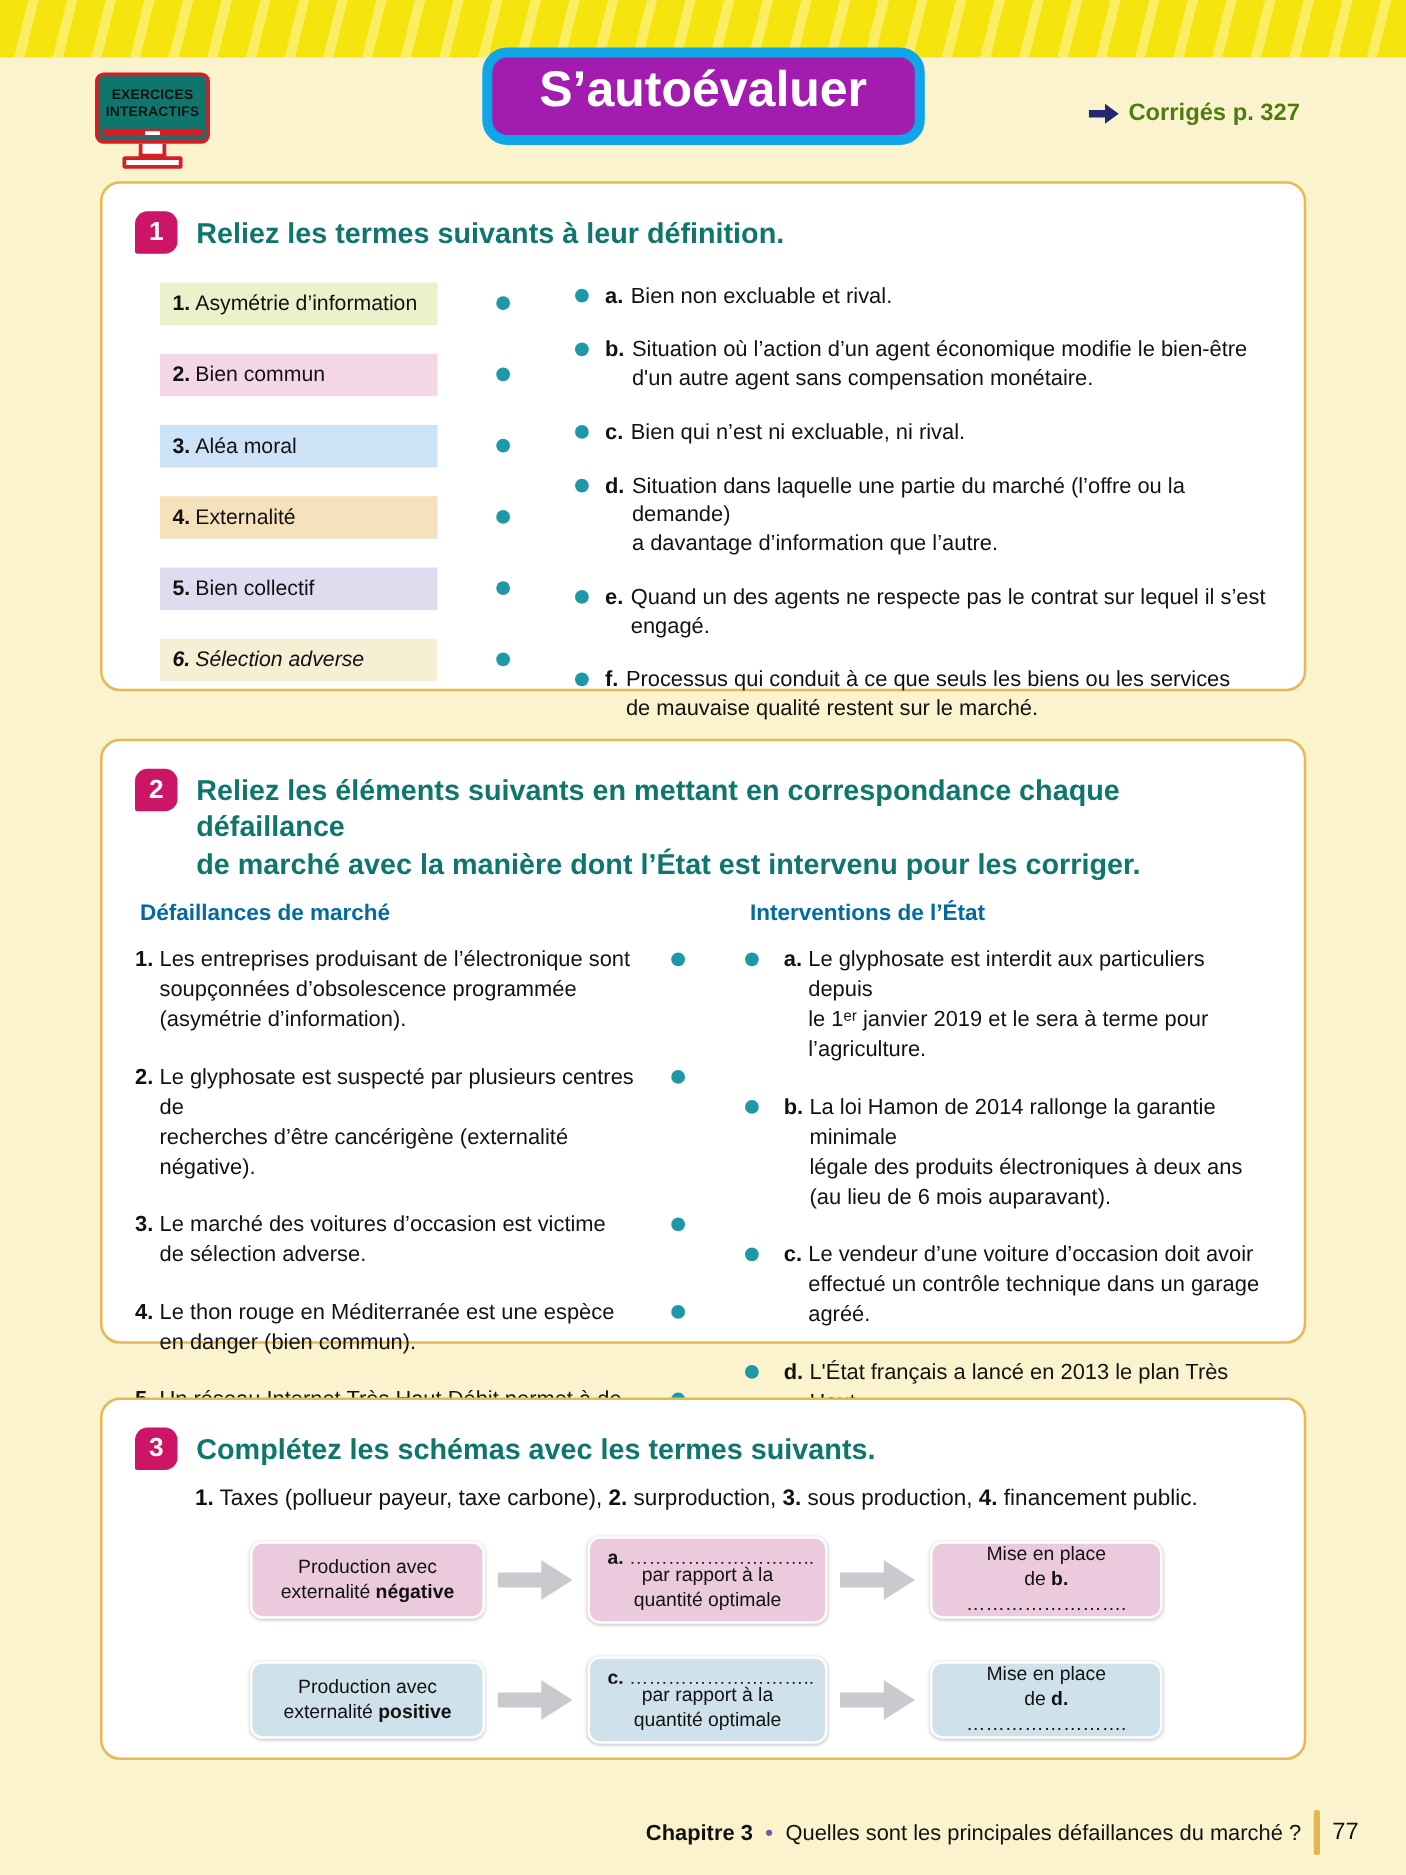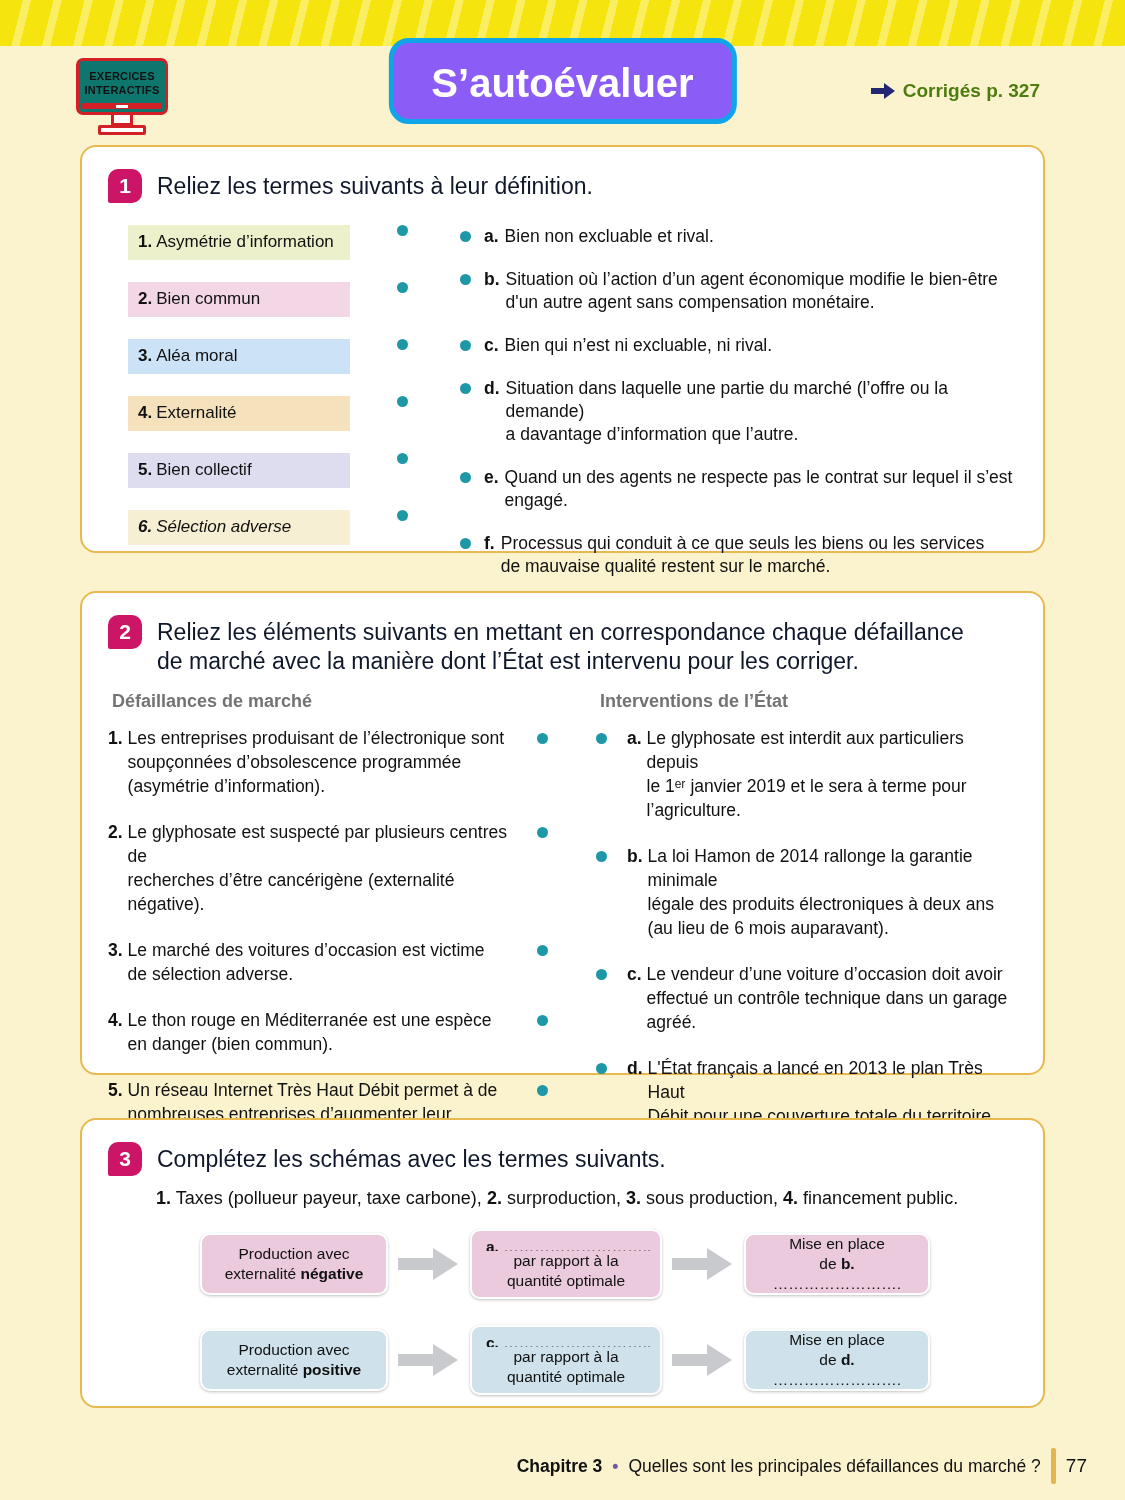--- a/index.html
+++ b/index.html
@@ -5,22 +5,22 @@
   html,body{margin:0;padding:0;}
   body{font-family:"Liberation Sans",sans-serif;background:#e8e8e8;}
   .page{position:relative;width:1125px;height:1500px;background:#FBF3CD;overflow:hidden;margin:0 auto;}
 
   
   .stripes{position:absolute;top:0;left:0;width:100%;height:46px;
     background:repeating-linear-gradient(104deg,#F6E40E 0 22px,#FAEF63 22px 30px);}
 
   
   .title-badge{position:absolute;top:38px;left:50%;transform:translateX(-50%);
-    background:#8b5cf6;color:#fff;font-weight:bold;font-size:40px;
-    padding:18px 38px 13px;border-radius:20px;border:5px solid #0ea5e9;}
+    background:#a21caf;color:#fff;font-weight:bold;font-size:40px;
+    padding:4px 38px 13px;border-radius:20px;border:8px solid #0ea5e9;}
 
   
   .monitor-wrap{position:absolute;top:58px;left:72px;width:100px;text-align:center;}
   .monitor{width:92px;box-sizing:border-box;border:3px solid #D32027;border-radius:7px;
     background:#0f766e;padding:9px 3px 14px;position:relative;margin:0 auto;}
   .monitor-text{font-weight:bold;font-size:11px;color:#111;line-height:1.25;letter-spacing:.2px;}
   .monitor-bar{position:absolute;left:3px;right:3px;bottom:3px;height:6px;background:#D32027;border-radius:1px;}
   .monitor-notch{position:absolute;left:50%;transform:translateX(-50%);bottom:4px;width:12px;height:3px;background:#fff;}
   .monitor-stand{width:16px;height:8px;background:#fff;border:3px solid #D32027;border-top:none;margin:0 auto;}
   .monitor-base{width:42px;height:4px;border:3px solid #D32027;border-radius:2px;background:#fff;margin:-1px auto 0;}
@@ -32,40 +32,40 @@
   
   .panel{position:absolute;left:80px;width:965px;box-sizing:border-box;background:#fff;
     border:2px solid #E7B94F;border-radius:16px;padding:22px 26px;}
   .panel1{top:145px;height:408px;}
   .panel2{top:591px;height:484px;}
   .panel3{top:1118px;height:290px;}
 
   .panel-head{display:flex;gap:15px;align-items:flex-start;}
   .num-badge{flex:0 0 auto;width:34px;height:34px;background:#CC1566;color:#fff;font-weight:bold;
     font-size:21px;display:grid;place-items:center;border-radius:10px 10px 10px 2px;}
-  .panel-title{color:#0f172a;font-weight:normal;font-size:23px;line-height:1.28;white-space:pre-line;padding-top:3px;}
+  .panel-title{color:#0f766e;font-weight:bold;font-size:23px;line-height:1.28;white-space:pre-line;padding-top:3px;}
 
   .dot{width:11px;height:11px;border-radius:50%;background:#1E98A6;display:inline-block;flex:0 0 auto;}
 
   
   .ex1-body{display:flex;margin-top:22px;padding-left:20px;}
   .terms-col{width:280px;flex:0 0 auto;}
-  .term-row{display:flex;justify-content:space-between;margin-bottom:22px;height:35px;}
+  .term-row{display:flex;justify-content:space-between;align-items:center;margin-bottom:22px;height:35px;}
   .term-box{width:222px;box-sizing:border-box;padding:7px 10px;font-size:17px;color:#111;}
   .term-box b{margin-right:4px;}
   .tc0{background:#ECF0CB;}.tc1{background:#F4D7E7;}.tc2{background:#CCE3F7;}
   .tc3{background:#F5E2BD;}.tc4{background:#DEDDF0;}.tc5{background:#F7EFD3;font-style:italic;}
   .defs-col{margin-left:52px;flex:1;}
   .def-row{display:flex;align-items:flex-start;margin-bottom:20px;font-size:17.5px;line-height:23px;color:#111;}
   .def-row .dot{margin-top:6px;margin-right:13px;}
   .def-letter{margin-right:6px;white-space:nowrap;}
   .def-text{white-space:pre-line;}
 
   
-  .col-headers{display:flex;margin-top:14px;font-size:18px;font-weight:bold;color:#737373;}
+  .col-headers{display:flex;margin-top:14px;font-size:18px;font-weight:bold;color:#0369a1;}
   .col-headers .lh{width:488px;flex:0 0 auto;padding-left:4px;}
   .ex2-body{display:flex;margin-top:14px;}
   .ex2-left{width:440px;flex:0 0 auto;}
   .m-item{position:relative;display:flex;align-items:flex-start;margin-bottom:22px;
     font-size:17.5px;line-height:24px;color:#111;padding-right:34px;}
   .m-item>b{margin-right:5px;white-space:nowrap;}
   .m-text{white-space:pre-line;}
   .dot-right{position:absolute;right:0;top:7px;}
   .ex2-right{margin-left:48px;flex:1;}
   .i-item{position:relative;display:flex;align-items:flex-start;margin-bottom:22px;

